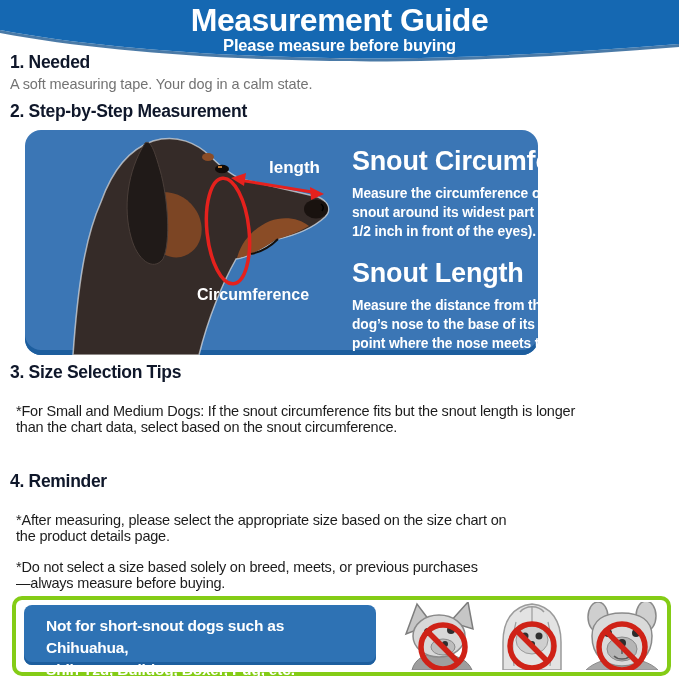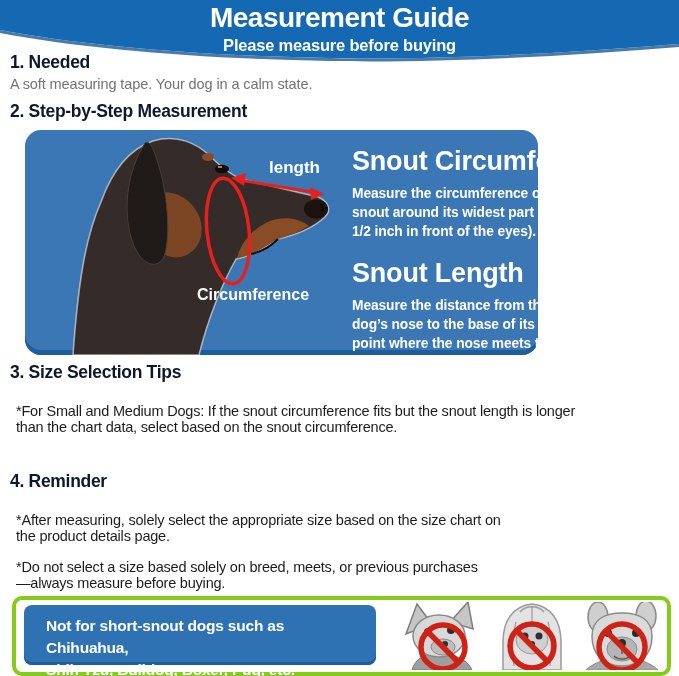--- a/index.html
+++ b/index.html
@@ -5,21 +5,21 @@
   html,body{margin:0;padding:0;background:#ffffff;}
   .page{
     position:relative;width:679px;height:676px;overflow:hidden;background:#ffffff;
     font-family:"Liberation Sans",sans-serif;color:#1b1b1b;
   }
   
   .banner{position:absolute;left:0;top:0;width:679px;height:66px;}
   .banner svg{position:absolute;left:0;top:0;}
   .banner-title{
     position:absolute;left:0;top:2px;width:679px;text-align:center;
-    color:#ffffff;font-size:28px;font-weight:bold;letter-spacing:-0.5px;
+    color:#ffffff;font-size:32px;font-weight:bold;letter-spacing:-0.5px;
   }
   .banner-subtitle{
     position:absolute;left:0;top:36px;width:679px;text-align:center;
     color:#ffffff;font-size:16.5px;font-weight:bold;letter-spacing:-0.2px;
   }
   
   .sec-h{position:absolute;left:10px;font-size:17.5px;font-weight:bold;color:#0f172a;letter-spacing:-0.3px;}
   .body-txt{position:absolute;font-size:14.5px;color:#737373;letter-spacing:-0.1px;}
   .bullets{position:absolute;left:16px;width:660px;font-size:14.5px;color:#1c1c1c;
            line-height:15.8px;letter-spacing:-0.2px;white-space:pre-line;}
@@ -119,21 +119,21 @@
   </div>
 
   <div class="sec-h" style="top:362px;">3. Size Selection Tips</div>
   <div class="bullets" style="top:388px;">
     <div class="bullet">*For Small and Medium Dogs: If the snout circumference fits but the snout length is longer
  than the chart data, select based on the snout circumference.</div>
   </div>
 
   <div class="sec-h" style="top:471px;">4. Reminder</div>
   <div class="bullets" style="top:497px;">
-    <div class="bullet">*After measuring, solely select the appropriate size based on the size chart on
+    <div class="bullet">*After measuring, please select the appropriate size based on the size chart on
  the product details page.</div>
     <div class="bullet">*Do not select a size based solely on breed, meets, or previous purchases
  —always measure before buying.</div>
     <div class="bullet">*If you have any questions about sizing, reach out with your dog’s measurements
  —we’re happy to help!</div>
   </div>
 
   <div class="warn-box">
     <div class="warn-blue">
       <div class="warn-text">Not for short-snout dogs such as Chihuahua,

